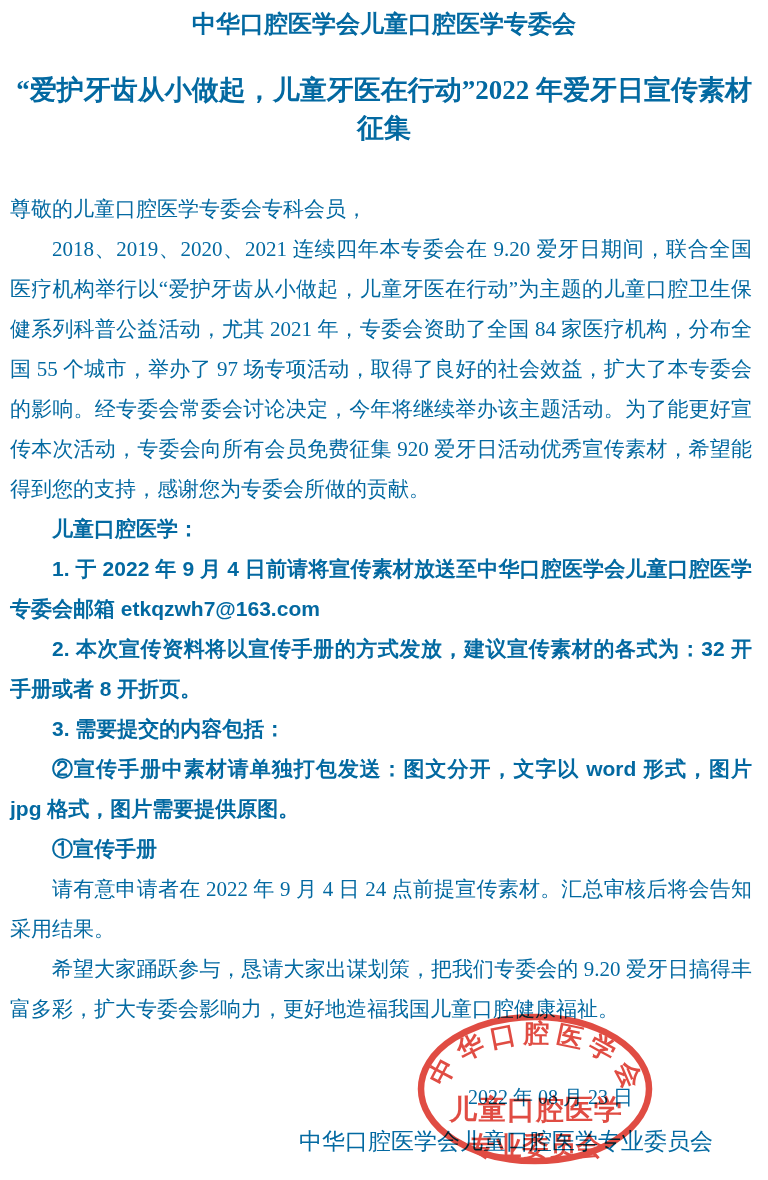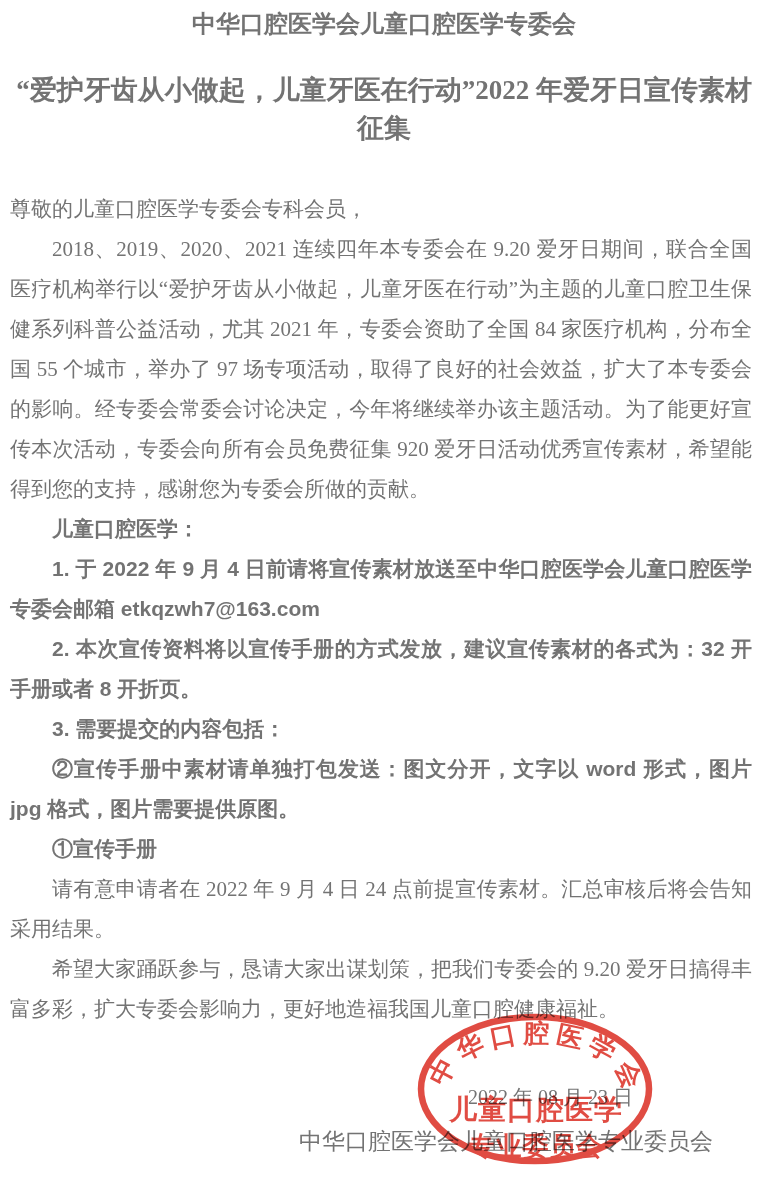--- a/index.html
+++ b/index.html
@@ -3,21 +3,21 @@
 <meta charset="utf-8">
 <style>
   html,body { margin:0; padding:0; background:#ffffff; }
   .page {
     position:relative;
     width:768px; height:1180px;
     margin:0 auto;
     background:#ffffff;
     overflow:hidden;
     font-family:"Liberation Serif", serif;
-    color:#737373;
+    color:#0369a1;
   }
   .title1 {
     margin:0; padding-top:7px;
     text-align:center;
     font-size:24px; line-height:34px;
     font-weight:bold;
   }
   .title2 {
     margin:30px 6px 0 6px;
     text-align:center;

